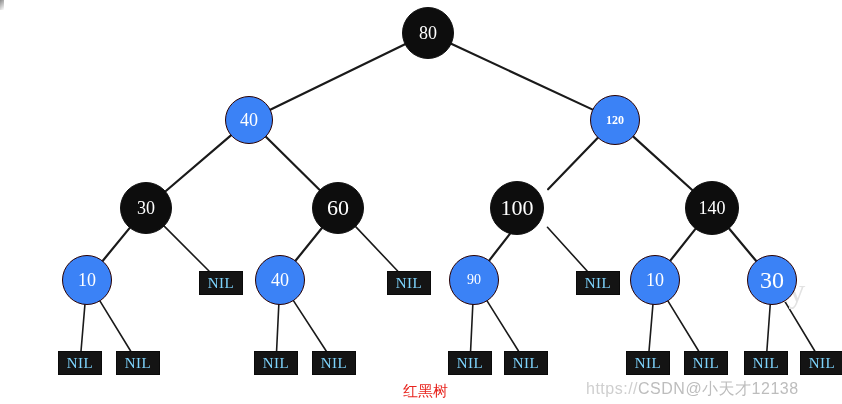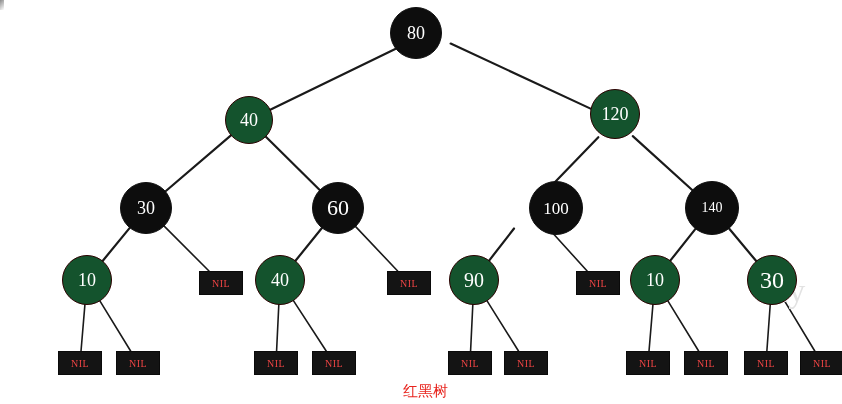--- a/index.html
+++ b/index.html
@@ -35,33 +35,33 @@
     line-height: 1;
     box-sizing: border-box;
     z-index: 3;
     user-select: none;
   }
   .node.black {
     background: #0d0d0d;
     border: 1px solid #111111;
   }
   .node.red {
-    background: #14532d;
+    background: #3b82f6;
     border: 1px solid #2b0000;
   }
   .nil {
     position: absolute;
     background: #141414;
     border: 1px solid #0a0a0a;
-    color: #ef4444;
+    color: #7dd3fc;
     display: flex;
     align-items: center;
     justify-content: center;
     font-family: "Liberation Serif", "DejaVu Serif", serif;
-    font-size: 10px;
+    font-size: 15px;
     letter-spacing: 0.5px;
     box-sizing: border-box;
     z-index: 3;
     user-select: none;
   }
   .caption {
     position: absolute;
     color: #e8251f;
     font-family: Liberation Serif, serif;
     font-size: 15px;
@@ -128,48 +128,48 @@
       <line x1="293.08823856679095" y1="300.11710742673426" x2="326.1927710843373" y2="351" stroke="#1a1a1a" stroke-width="1.6" stroke-linecap="round"></line>
       <line x1="472.84471431634347" y1="303.97217793587265" x2="470.578313253012" y2="351" stroke="#1a1a1a" stroke-width="1.6" stroke-linecap="round"></line>
       <line x1="486.7419930279121" y1="300.3381811791674" x2="518.4819277108434" y2="351" stroke="#1a1a1a" stroke-width="1.6" stroke-linecap="round"></line>
       <line x1="652.983063924441" y1="303.9150991816281" x2="649.0120481927711" y2="351" stroke="#1a1a1a" stroke-width="1.6" stroke-linecap="round"></line>
       <line x1="667.5645897126407" y1="300.44825384606236" x2="698.6265060240964" y2="351" stroke="#1a1a1a" stroke-width="1.6" stroke-linecap="round"></line>
       <line x1="770.2695757077968" y1="303.9375360421442" x2="766.8674698795181" y2="351" stroke="#1a1a1a" stroke-width="1.6" stroke-linecap="round"></line>
       <line x1="784.3843032110842" y1="300.5579433303998" x2="814.7710843373494" y2="351" stroke="#1a1a1a" stroke-width="1.6" stroke-linecap="round"></line>
     </svg>
 
   <div id="nodes-layer">
-      <div class="node black" style="left: 390px; top: 7px; width: 52px; height: 52px; font-size: 18px;">
+      <div class="node black" style="left: 402px; top: 7px; width: 52px; height: 52px; font-size: 18px;">
         <span>80</span>
       </div>
       <div class="node red" style="left: 225px; top: 96px; width: 48px; height: 48px; font-size: 18px;">
         <span>40</span>
       </div>
-      <div class="node red" style="left: 590px; top: 89px; width: 50px; height: 50px; font-size: 18px;">
+      <div class="node red" style="left: 590px; top: 95px; width: 50px; height: 50px; font-size: 12px; font-weight: bold;">
         <span>120</span>
       </div>
       <div class="node black" style="left: 120px; top: 182px; width: 52px; height: 52px; font-size: 18px;">
         <span>30</span>
       </div>
       <div class="node black" style="left: 312px; top: 182px; width: 52px; height: 52px; font-size: 22px;">
         <span>60</span>
       </div>
-      <div class="node black" style="left: 529px; top: 181px; width: 54px; height: 54px; font-size: 17px;">
+      <div class="node black" style="left: 490px; top: 181px; width: 54px; height: 54px; font-size: 22px;">
         <span>100</span>
       </div>
-      <div class="node black" style="left: 685px; top: 181px; width: 54px; height: 54px; font-size: 14px;">
+      <div class="node black" style="left: 685px; top: 181px; width: 54px; height: 54px; font-size: 18px;">
         <span>140</span>
       </div>
       <div class="node red" style="left: 62px; top: 255px; width: 50px; height: 50px; font-size: 18px;">
         <span>10</span>
       </div>
       <div class="node red" style="left: 255px; top: 255px; width: 50px; height: 50px; font-size: 18px;">
         <span>40</span>
       </div>
-      <div class="node red" style="left: 449px; top: 255px; width: 50px; height: 50px; font-size: 20px;">
+      <div class="node red" style="left: 449px; top: 255px; width: 50px; height: 50px; font-size: 14px;">
         <span>90</span>
       </div>
       <div class="node red" style="left: 630px; top: 255px; width: 50px; height: 50px; font-size: 18px;">
         <span>10</span>
       </div>
       <div class="node red" style="left: 747px; top: 255px; width: 50px; height: 50px; font-size: 24px;">
         <span>30</span>
       </div>
       <div class="nil" style="left: 199px; top: 271px; width: 44px; height: 24px;">NIL</div>
       <div class="nil" style="left: 387px; top: 271px; width: 44px; height: 24px;">NIL</div>
@@ -181,14 +181,17 @@
       <div class="nil" style="left: 448px; top: 351px; width: 44px; height: 24px;">NIL</div>
       <div class="nil" style="left: 504px; top: 351px; width: 44px; height: 24px;">NIL</div>
       <div class="nil" style="left: 626px; top: 351px; width: 44px; height: 24px;">NIL</div>
       <div class="nil" style="left: 684px; top: 351px; width: 44px; height: 24px;">NIL</div>
       <div class="nil" style="left: 744px; top: 351px; width: 44px; height: 24px;">NIL</div>
       <div class="nil" style="left: 800px; top: 351px; width: 44px; height: 24px;">NIL</div>
     </div>
 
   <div class="caption" style="left: 403px; top: 382px;">红黑树</div>
 
+  <div class="wm-csdn" style="left: 586px; top: 379px;">
+    <span>https://</span><span class="dark">CSDN</span><span class="dark">@小天才12138</span>
+  </div>
 
 </div>
 
 </body></html>

